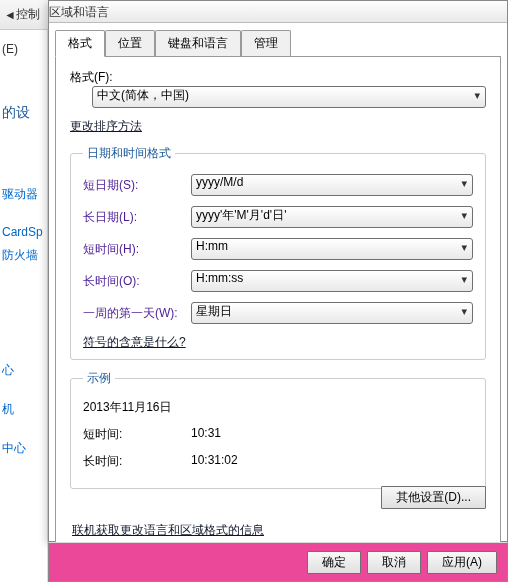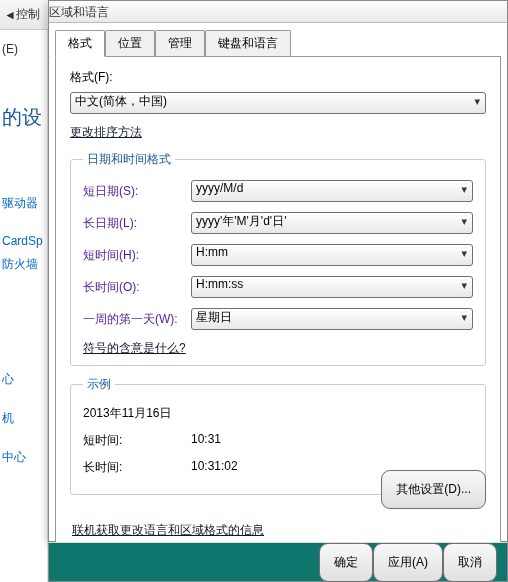--- a/index.html
+++ b/index.html
@@ -9,51 +9,51 @@
 .bg-left-item.black { color: #333; }
 .bg-top { position: absolute; left: 0; top: 0; width: 508px; height: 30px; background: linear-gradient(#f7f7f7,#e8e8e8); border-bottom: 1px solid #ccc; display:flex; align-items:center; padding-left:4px;}
 .bg-top span { color:#333; }
 .dialog { position: absolute; left: 48px; top: 0; width: 460px; height: 582px; background: #fff; border: 1px solid #888; box-shadow: -2px 2px 8px rgba(0,0,0,0.2); }
 .dialog-title { height: 22px; background: linear-gradient(#fdfdfd,#e9e9e9); border-bottom: 1px solid #bbb; padding-left: 0; line-height: 22px; color: #333; position:relative;}
 .tabs { display: flex; padding: 6px 6px 0 6px; background: #fff; text-align: right; }
 .tab { border: 1px solid #999; border-bottom: none; padding: 4px 12px; background: #f0f0f0; margin-right: 0px; cursor: pointer; position: relative; top: 1px; border-radius: 2px 2px 0 0;}
 .tab.active { background: #fff; border-bottom: 1px solid #fff; z-index: 2; }
 .tab-sep { border-bottom: 1px solid #999; flex: 1; position:relative; top:1px;}
 .panel { border: 1px solid #999; margin: 0 6px 6px 6px; padding: 12px 14px; height: 498px; position: relative; background:#fff;}
-.row { display: flex; align-items: flex-end; margin-bottom: 10px; }
+.row { display: flex; align-items: flex-end; margin-bottom: 10px; margin-left: 22px; }
 select, .select-like { width: 100%; height: 22px; border: 1px solid #707070; background: linear-gradient(#fff,#e8e8e8); padding: 0 4px; border-radius: 3px; appearance: none; position: relative; }
 .select-wrap { position: relative; flex: 1; }
 .select-wrap::after { content: "▾"; position: absolute; right: 6px; top: 3px; color: #333; pointer-events: none; font-size: 11px;}
 .link { color: #0f172a; text-decoration: underline; cursor: pointer; }
 fieldset { border: 1px solid #ccc; border-radius: 3px; padding: 12px 12px 8px 12px; margin-top: 10px; }
 fieldset legend { padding: 0 4px; color: #1a5a9a; }
 .field-row { display: flex; align-items: center; margin-bottom: 10px; }
 .field-label { width: 108px; color: #4c1d95; }
 .sample-row { display: flex; margin-bottom: 10px; }
 .sample-label { width: 108px; color: #000; }
 .sample-val { color: #000; }
-.btn { height: 39px; border: 1px solid #707070; background: linear-gradient(#f8f8f8,#e0e0e0); border-radius: 9px; padding: 0 14px; cursor: pointer; }
+.btn { height: 23px; border: 1px solid #707070; background: linear-gradient(#f8f8f8,#e0e0e0); border-radius: 1px; padding: 0 14px; cursor: pointer; }
 .other-settings { position: absolute; right: 14px; bottom: 44px; }
 .bottom-link { position: absolute; left: 16px; bottom: 14px; }
-.dialog-outer-bottom { position:absolute; left:48px; bottom:0; width:460px; height:40px; background:#0f766e; border:1px solid #888; border-top:1px solid #ddd; display:flex; justify-content:flex-end; align-items:center; padding-right:10px;}
-.format-label { margin-bottom:6px; }
+.dialog-outer-bottom { position:absolute; left:48px; bottom:0; width:460px; height:40px; background:#ec4899; border:1px solid #888; border-top:1px solid #ddd; display:flex; justify-content:flex-end; align-items:center; gap:6px; padding-right:10px;}
+.format-label { margin-bottom:0; }
 </style>
 </head>
 <body>
 
 <div class="bg-top">
   <span>◄ </span>
   <span>控制</span>
 </div>
 
 <div class="bg-left" style="top:30px; height:552px;">
   <div style="height:6px;"></div>
   <div class="bg-left-item black" style="margin-top:2px;">(E)</div>
   <div style="height:40px;"></div>
-  <div class="bg-left-item" style="color:#1a5a9a; font-size:20px;">的设</div>
+  <div class="bg-left-item" style="color:#1a5a9a; font-size:14px;">的设</div>
   <div style="height:56px;"></div>
   <div class="bg-left-item">驱动器</div>
   <div style="height:14px;"></div>
   <div class="bg-left-item">CardSp</div>
   <div class="bg-left-item">防火墙</div>
   <div style="height:90px;"></div>
   <div class="bg-left-item">心</div>
   <div style="height:14px;"></div>
   <div class="bg-left-item">机</div>
   <div style="height:14px;"></div>
@@ -61,22 +61,22 @@
 </div>
 
 <div class="dialog" style="height:542px;">
   <div class="dialog-title">
     <span>区域和语言</span>
   </div>
 
   <div class="tabs">
     <div class="tab active">格式</div>
     <div class="tab">位置</div>
+    <div class="tab">键盘和语言</div>
     <div class="tab">管理</div>
-    <div class="tab">键盘和语言</div>
     <div class="tab-sep"></div>
   </div>
 
   <div class="panel">
     <div class="format-label">格式(F):</div>
     <div class="row">
       <div class="select-wrap">
         <div class="select-like">中文(简体，中国)</div>
       </div>
     </div>
@@ -133,15 +133,15 @@
       </div>
     </fieldset>
 
     <button class="btn other-settings">其他设置(D)...</button>
     <div class="bottom-link"><span class="link">联机获取更改语言和区域格式的信息</span></div>
   </div>
 </div>
 
 <div class="dialog-outer-bottom">
   <button class="btn">确定</button>
+  <button class="btn">取消</button>
   <button class="btn">应用(A)</button>
-  <button class="btn">取消</button>
 </div>
 
 </body></html>

